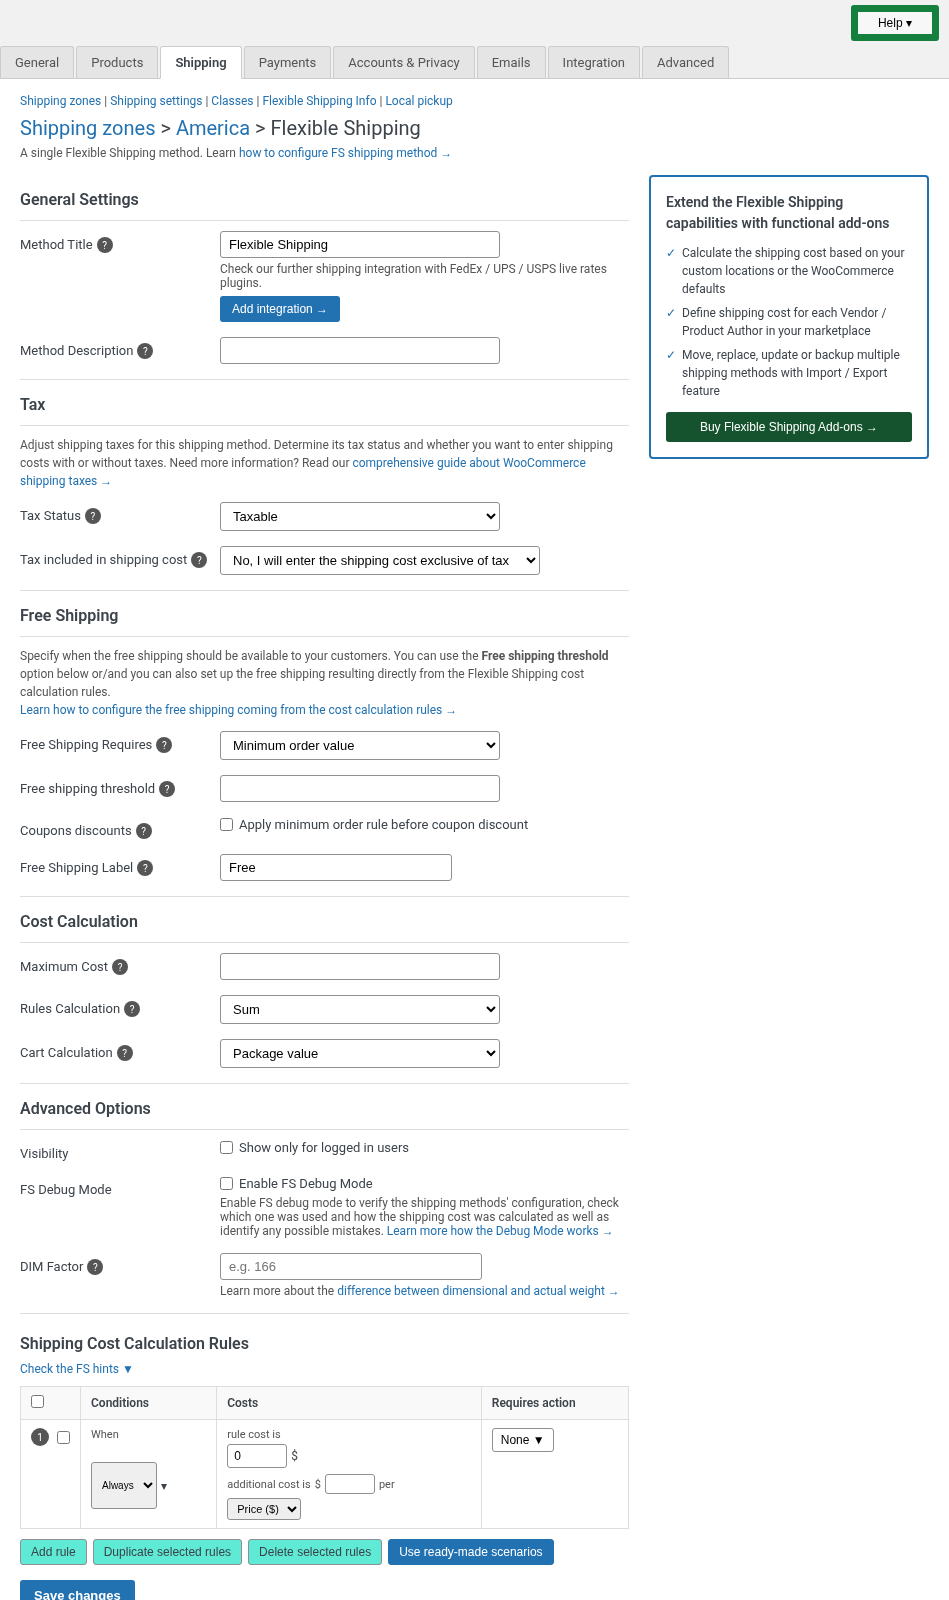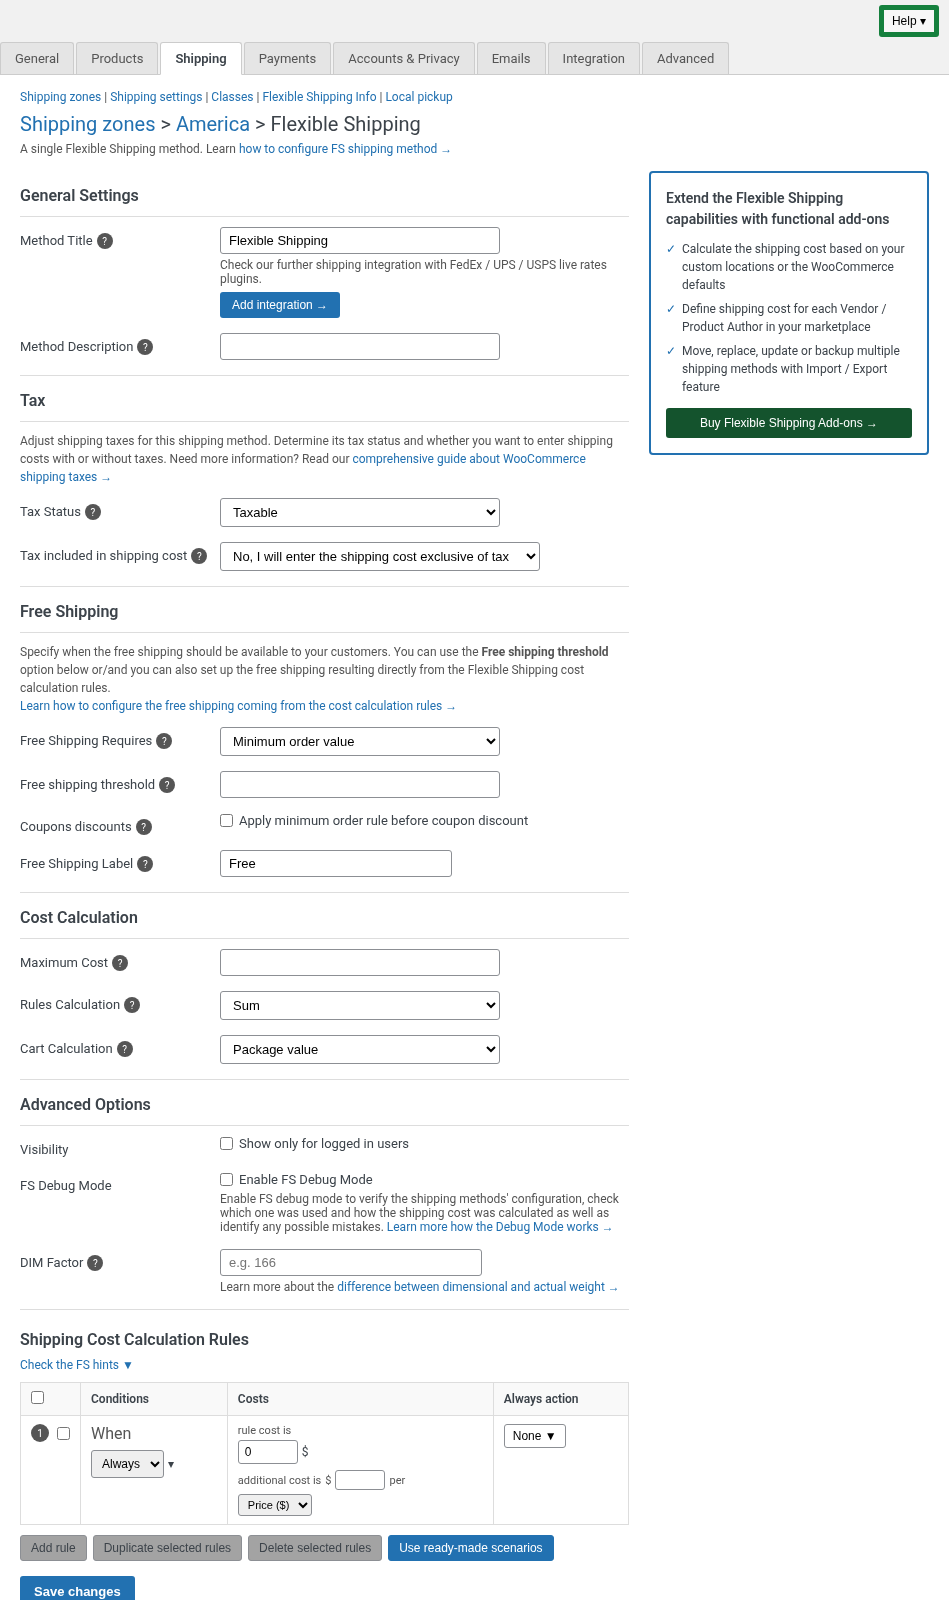--- a/index.html
+++ b/index.html
@@ -58,47 +58,47 @@
     .checkbox-row label { font-size: 13px; }
     
     
     .rules-section { margin-top: 20px; }
     .rules-title { font-size: 16px; font-weight: 600; margin-bottom: 8px; }
     .fs-hints-link { color: #2271b1; font-size: 12px; text-decoration: none; cursor: pointer; display: inline-flex; align-items: center; gap: 3px; margin-bottom: 10px; }
     .rules-table { width: 100%; border-collapse: collapse; border: 1px solid #ddd; }
     .rules-table th { background: #f9f9f9; border: 1px solid #ddd; padding: 8px 10px; font-size: 12px; font-weight: 600; text-align: left; }
     .rules-table td { border: 1px solid #ddd; padding: 8px 10px; font-size: 12px; vertical-align: top; }
     .rule-row td { background: #fff; }
-    .when-label { font-size: 16px; color: #555; margin-bottom: 7px; }
+    .when-label { font-size: 11px; color: #555; margin-bottom: 21px; }
     .always-select { display: flex; align-items: center; gap: 4px; }
-    .always-select select { padding: 5px 6px; border: 1px solid #8c8f94; border-radius: 3px; font-size: 12px; }
+    .always-select select { padding: 16px 6px; border: 1px solid #8c8f94; border-radius: 3px; font-size: 10px; }
     .rule-cost-label { font-size: 11px; color: #555; margin-bottom: 3px; }
     .cost-input-row { display: flex; align-items: center; gap: 4px; }
     .cost-input-row input { width: 60px; padding: 4px 6px; border: 1px solid #8c8f94; border-radius: 3px; font-size: 12px; }
     .cost-input-row span { font-size: 12px; }
     .add-cost-row { display: flex; align-items: center; gap: 4px; margin-top: 6px; font-size: 11px; color: #555; }
     .add-cost-row input { width: 60px; padding: 3px 5px; border: 1px solid #8c8f94; border-radius: 3px; font-size: 11px; }
     .none-dropdown { background: none; border: 1px solid #8c8f94; border-radius: 3px; padding: 4px 8px; font-size: 12px; cursor: pointer; }
     .row-number { display: inline-flex; align-items: center; justify-content: center; width: 18px; height: 18px; background: #555; color: #fff; border-radius: 50%; font-size: 10px; margin-right: 4px; }
     
     .table-actions { display: flex; gap: 6px; margin-top: 10px; flex-wrap: wrap; }
-    .action-btn { padding: 5px 10px; font-size: 12px; border: 1px solid #8c8f94; border-radius: 3px; background: #a3a3a3; cursor: pointer; color: #3c434a; }
+    .action-btn { padding: 5px 10px; font-size: 12px; border: 1px solid #8c8f94; border-radius: 3px; background: #5eead4; cursor: pointer; color: #3c434a; }
     .action-btn.primary { background: #2271b1; color: #fff; border-color: #2271b1; }
     
     .save-btn { background: #2271b1; color: #fff; border: none; padding: 8px 14px; border-radius: 3px; cursor: pointer; font-size: 13px; font-weight: 700; margin-top: 15px; }
     
     .divider { border: none; border-top: 1px solid #ddd; margin: 15px 0; }
   </style>
 </head>
 <body>
 
 <div class="page-wrapper">
 
   <div style="display:flex; justify-content:flex-end; padding:5px 10px; background:#f1f1f1;">
-    <button style="font-size:12px; padding:4px 8px; border:5px solid #15803d; background:#f7f7f7; border-radius:3px; cursor:pointer;">Help ▾</button>
+    <button style="font-size:12px; padding:4px 20px; border:7px solid #15803d; background:#f7f7f7; border-radius:3px; cursor:pointer;">Help ▾</button>
   </div>
 
   <div class="nav-tabs">
     <a class="nav-tab">General</a>
     <a class="nav-tab">Products</a>
     <a class="nav-tab active">Shipping</a>
     <a class="nav-tab">Payments</a>
     <a class="nav-tab">Accounts &amp; Privacy</a>
     <a class="nav-tab">Emails</a>
     <a class="nav-tab">Integration</a>
@@ -353,21 +353,21 @@
           <a class="fs-hints-link">Check the FS hints ▼</a>
 
           <table class="rules-table">
             <thead>
               <tr>
                 <th style="width:30px;">
                   <input type="checkbox" style="">
                 </th>
                 <th>Conditions</th>
                 <th>Costs</th>
-                <th>Always action</th>
+                <th>Requires action</th>
               </tr>
             </thead>
             <tbody>
               <tr class="rule-row">
                 <td>
                   <div style="display:flex;align-items:center;gap:4px;">
                     <span class="row-number">1</span>
                     <input type="checkbox" style="">
                   </div>
                 </td>

